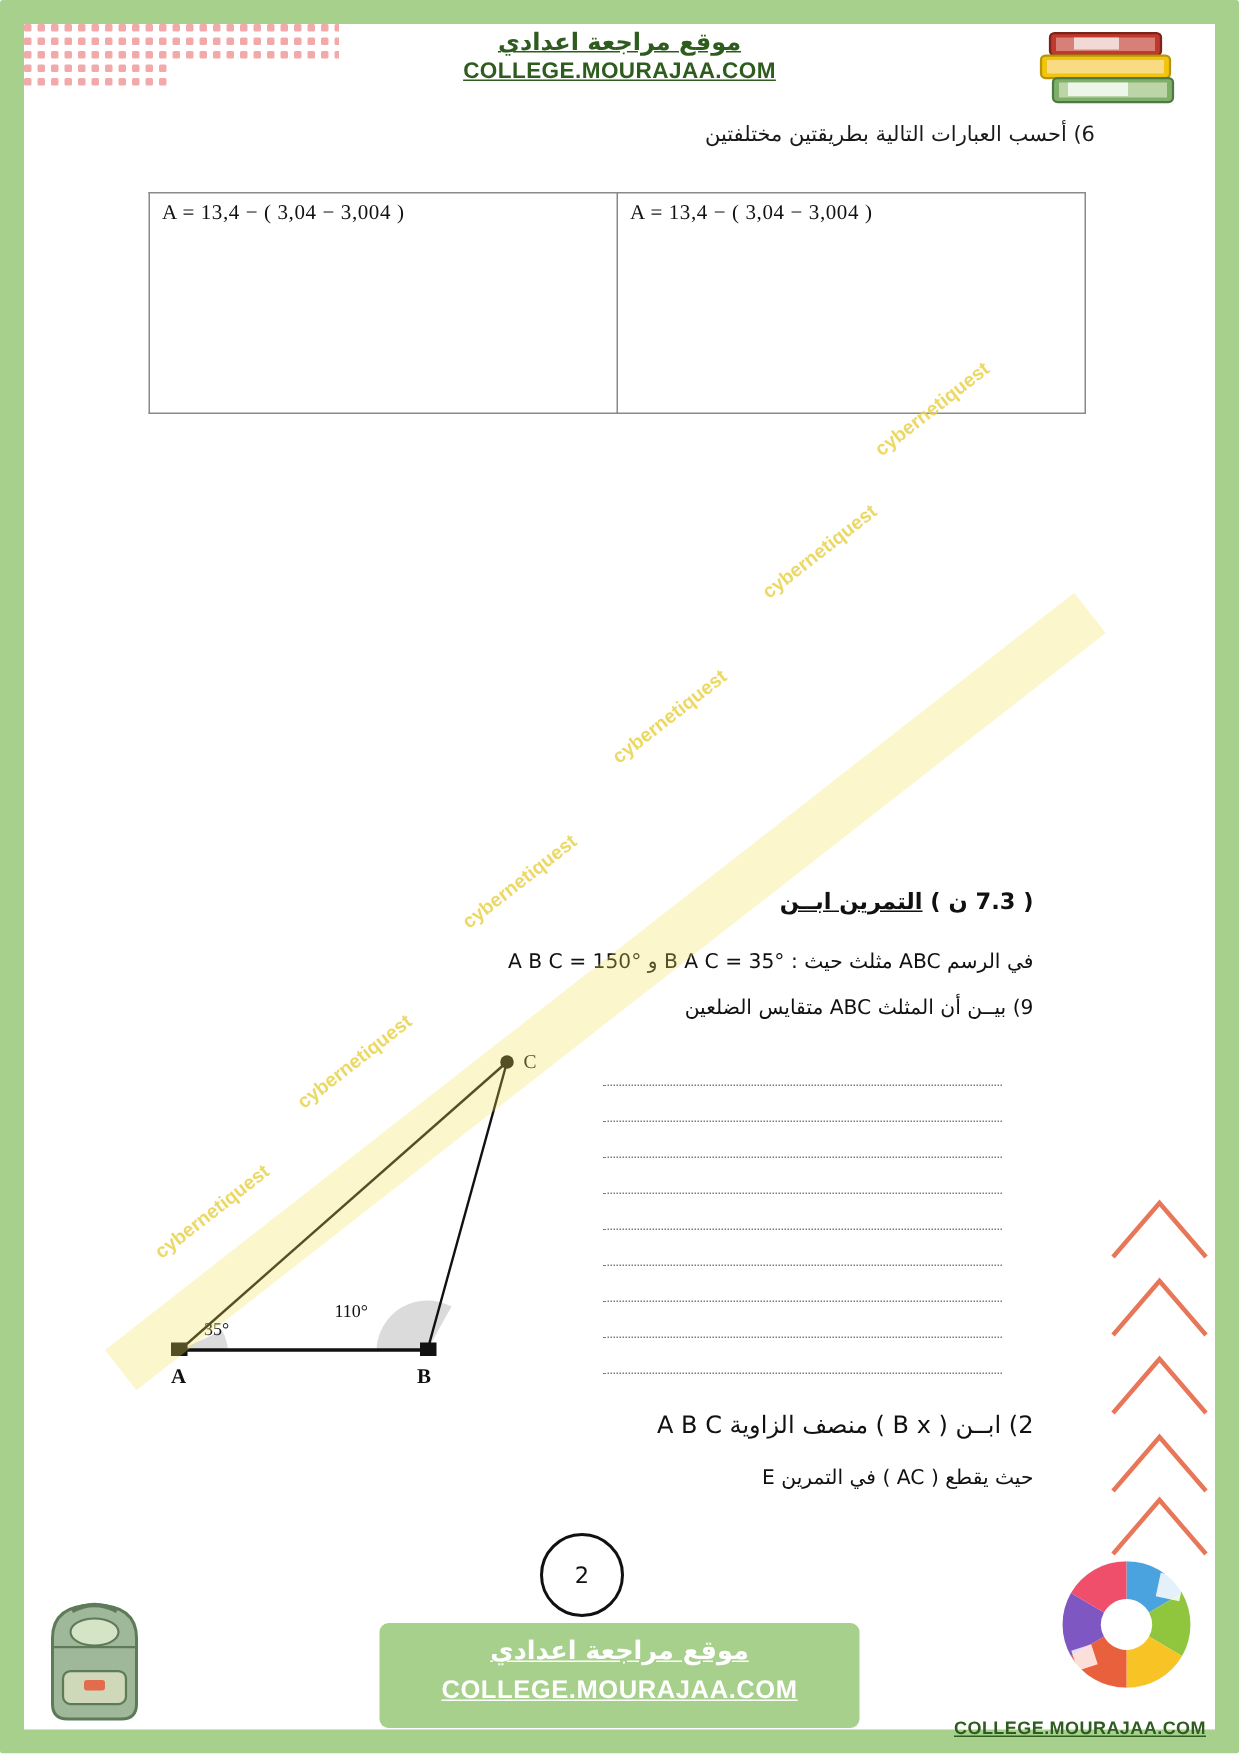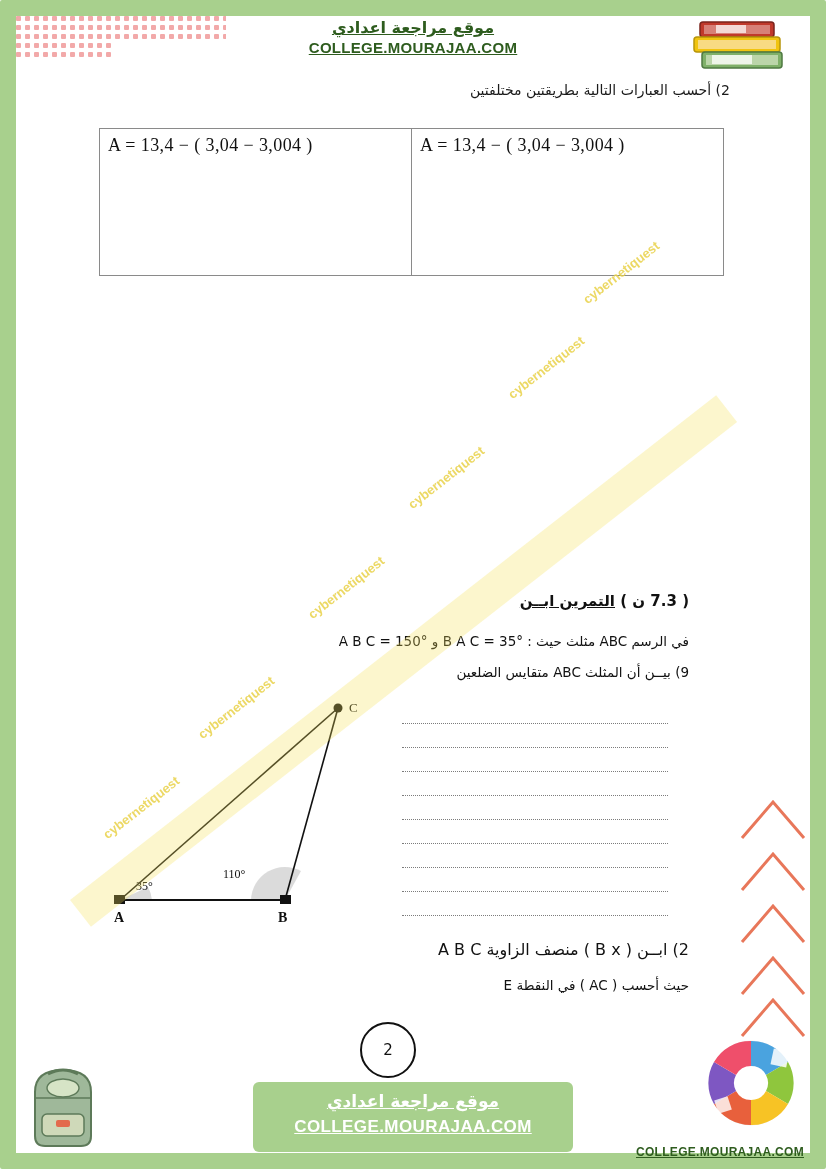--- a/index.html
+++ b/index.html
@@ -80,21 +80,21 @@
     border-collapse:collapse;
     table-layout:fixed;
   }
   .tbl td{
     border:1px solid #8a8a8a;
     vertical-align:top;
     padding:6px 8px 0 8px;
     height:138px;
     width:295px;
     font-family:"Liberation Serif", serif;
-    font-size:18px;
+    font-size:14px;
     color:#111;
     white-space:nowrap;
   }
   .tbl td.r1{height:140px;}
   .expr{letter-spacing:0.4px;}
   
   .ex3-title{
     position:absolute;right:137px;top:592px;
     direction:rtl;
     font-family:"DejaVu Sans", sans-serif;
@@ -329,21 +329,21 @@
   <div class="wm-band" style="left:70px;top:900px;width:820px;height:34px;"></div>
   <div class="wm-text" style="left:95px;top:800px;">cybernetiquest</div>
   <div class="wm-text" style="left:190px;top:700px;">cybernetiquest</div>
   <div class="wm-text" style="left:300px;top:580px;">cybernetiquest</div>
   <div class="wm-text" style="left:400px;top:470px;">cybernetiquest</div>
   <div class="wm-text" style="left:500px;top:360px;">cybernetiquest</div>
   <div class="wm-text" style="left:575px;top:265px;">cybernetiquest</div>
 </div>
 
 <div class="content">
-  <div class="q2-line">2) أحسب العبارات التالية  بطريقتين مختلفتين</div>
+  <div class="q2-line">6) أحسب العبارات التالية  بطريقتين مختلفتين</div>
 </div>
 
 <table class="tbl">
   <tbody>
       <tr>
     <td class="r1"><span class="expr">A = 13,4 − ( 3,04 − 3,004 )</span></td>
     <td class="r1"><span class="expr">A = 13,4 − ( 3,04 − 3,004 )</span></td>
   </tr>
 </tbody>
   </table>
@@ -383,21 +383,21 @@
 
     <text x="44" y="232" font-family="Liberation Serif, serif" font-size="14" font-weight="bold" fill="#111">A</text>
     <text x="208" y="232" font-family="Liberation Serif, serif" font-size="14" font-weight="bold" fill="#111">B</text>
     <text x="279" y="22" font-family="Liberation Serif, serif" font-size="13" fill="#111">C</text>
     <text x="66" y="200" font-family="Liberation Serif, serif" font-size="12" fill="#111">35°</text>
     <text x="153" y="188" font-family="Liberation Serif, serif" font-size="12" fill="#111">110°</text>
   </svg>
 </div>
 
 <div class="ex3-q2">2) ابــن ( B x ) منصف الزاوية  A B C</div>
-<div class="ex3-q2b">حيث أحسب ( AC ) في النقطة  E</div>
+<div class="ex3-q2b">حيث يقطع ( AC ) في التمرين  E</div>
 
 <div class="pagenum">2</div>
 
 <div class="chevrons">
   <svg width="74" height="250" viewBox="0 0 74 250">
     <g fill="none" stroke="#e8775a" stroke-width="3">
       <polyline points="6,48 37,12 68,48"></polyline>
       <polyline points="6,100 37,64 68,100"></polyline>
       <polyline points="6,152 37,116 68,152"></polyline>
       <polyline points="6,204 37,168 68,204"></polyline>

